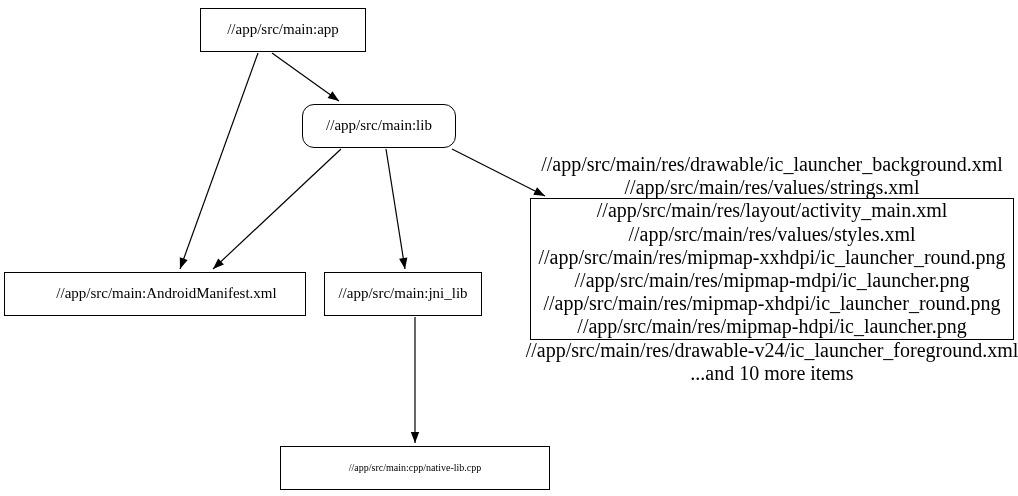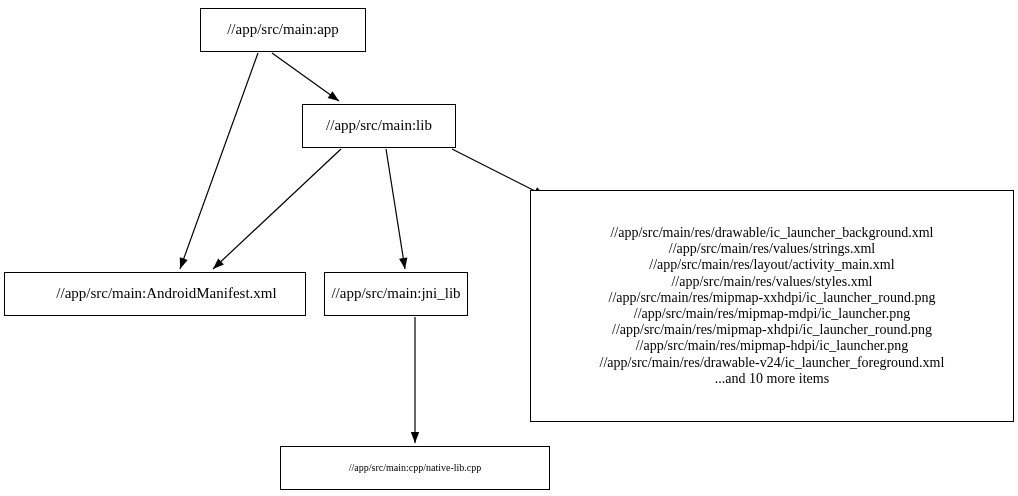--- a/index.html
+++ b/index.html
@@ -57,24 +57,24 @@
       <polygon points="213,269 218.16885206416353,258.42063478564086 223.9043991283809,264.5576943318851" fill="#000000"></polygon>
       <path d="M 386 149 L 405 269" stroke="#000000" stroke-width="1.2" fill="none"></path>
       <polygon points="405,269 399.0930321486387,258.81433699737795 407.384672997155,257.4694607803174" fill="#000000"></polygon>
       <path d="M 452 149 L 545 196" stroke="#000000" stroke-width="1.2" fill="none"></path>
       <polygon points="545,196 533.2906264312593,194.76283767125062 537.0948712284434,187.27366405040988" fill="#000000"></polygon>
       <path d="M 415 317 L 415 443" stroke="#000000" stroke-width="1.2" fill="none"></path>
       <polygon points="415,443 410.80004040528445,431.9999845726128 419.2000404052278,432.0000154275357" fill="#000000"></polygon>
     </svg>
   <div id="nodes">
       <div class="node" style="left: 200px; top: 8px; width: 166px; height: 44px; font-size: 15px;"><span class="node-label">//app/src/main:app</span></div>
-      <div class="node" style="left: 302px; top: 104px; width: 154px; height: 44px; font-size: 15px;"><span class="node-label">//app/src/main:lib</span></div>
+      <div class="node" style="left: 302px; top: 104px; width: 154px; height: 44px; font-size: 15px; border-radius: 12px;"><span class="node-label">//app/src/main:lib</span></div>
       <div class="node" style="left: 4px; top: 272px; width: 302px; height: 44px; font-size: 15px; padding-left: 23px;"><span class="node-label">//app/src/main:AndroidManifest.xml</span></div>
-      <div class="node" style="left: 324px; top: 272px; width: 144px; height: 44px; font-size: 15px;"><span class="node-label">//app/src/main:jni_lib</span></div>
-      <div class="node" style="left: 530px; top: 190px; width: 484px; height: 232px; font-size: 14px;"><span class="node-label">//app/src/main/res/drawable/ic_launcher_background.xml
+      <div class="node" style="left: 324px; top: 272px; width: 158px; height: 44px; font-size: 15px;"><span class="node-label">//app/src/main:jni_lib</span></div>
+      <div class="node" style="left: 530px; top: 198px; width: 484px; height: 142px; font-size: 20px;"><span class="node-label">//app/src/main/res/drawable/ic_launcher_background.xml
 //app/src/main/res/values/strings.xml
 //app/src/main/res/layout/activity_main.xml
 //app/src/main/res/values/styles.xml
 //app/src/main/res/mipmap-xxhdpi/ic_launcher_round.png
 //app/src/main/res/mipmap-mdpi/ic_launcher.png
 //app/src/main/res/mipmap-xhdpi/ic_launcher_round.png
 //app/src/main/res/mipmap-hdpi/ic_launcher.png
 //app/src/main/res/drawable-v24/ic_launcher_foreground.xml
 ...and 10 more items</span></div>
       <div class="node" style="left: 280px; top: 446px; width: 270px; height: 44px; font-size: 10px;"><span class="node-label">//app/src/main:cpp/native-lib.cpp</span></div>

